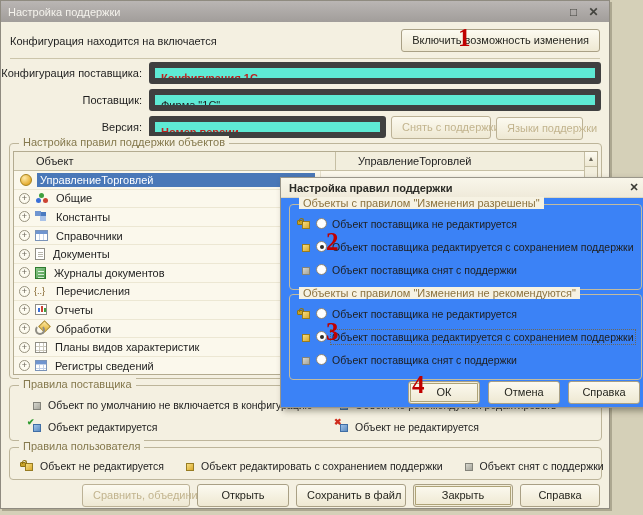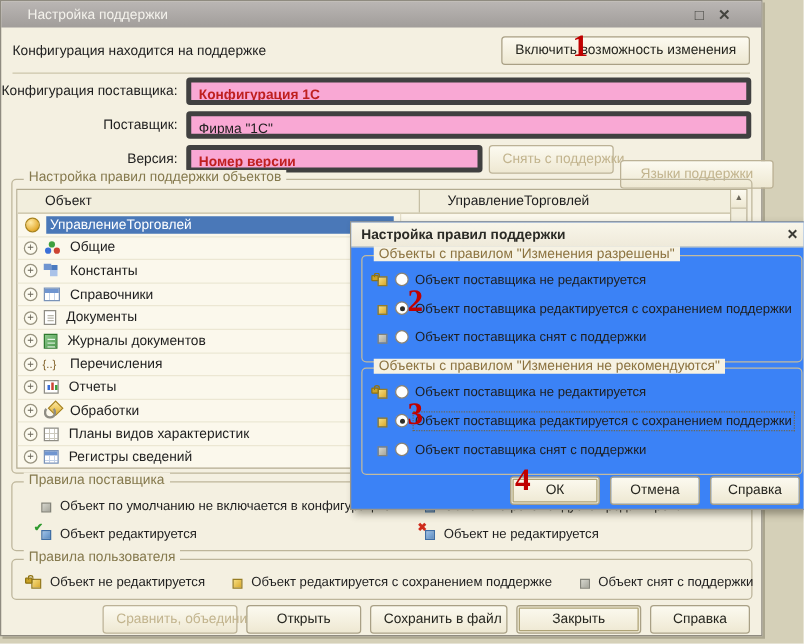--- a/index.html
+++ b/index.html
@@ -7,38 +7,38 @@
   body { font-family:"Liberation Sans", sans-serif; font-size:11px; color:#1e1e1e; }
 
   .desktop { position:relative; width:643px; height:515px; background:#d5d0b8; overflow:hidden; }
 
   
   .window { position:absolute; left:0; top:0; width:610px; height:509px;
             background:#f4f0e1; border:1px solid #8f8b80;
             box-shadow:2px 2px 0 rgba(110,105,85,.4); }
   .titlebar { position:absolute; left:0; top:0; right:0; height:21px;
               background:linear-gradient(#bab6b4,#a19d9a);
-              display:flex; align-items:center; padding:0 21px; color:#f4f2ec; }
+              display:flex; align-items:center; padding:0 7px; color:#f4f2ec; }
   .titlebar .title { flex:1; font-size:11px; }
   .tb-btn { width:17px; text-align:center; color:#44443f; font-weight:bold; font-size:12px; margin-left:3px; cursor:default; }
 
   .banner-row { position:absolute; left:9px; top:27px; right:9px; height:25px;
                 display:flex; align-items:center; justify-content:space-between; }
   .hsep { position:absolute; left:9px; right:9px; top:57px; border-top:1px solid #ccc5ab; }
 
   .btn { display:inline-block; background:linear-gradient(#fcfaf0,#eee8d2);
          border:1px solid #a9a085; border-radius:3px; height:23px; line-height:21px;
          padding:0 10px; text-align:center; color:#26261f; font-size:11px;
          font-family:Liberation Sans, sans-serif; white-space:nowrap; cursor:default; }
   .btn.disabled { color:#c2b48e; border-color:#bcb296; }
   .btn.default  { box-shadow:inset 0 0 0 1px #f2edd9, inset 0 0 0 2px #aea377; }
 
   .flabel { position:absolute; left:0; width:141px; text-align:right; line-height:22px; }
-  .tinput { position:absolute; height:22px; line-height:20px; background:#f9a8d4;
-            border:4px solid #404040; border-radius:3px; padding:0 6px; overflow:hidden; white-space:nowrap; }
+  .tinput { position:absolute; height:22px; line-height:20px; background:#5eead4;
+            border:6px solid #404040; border-radius:3px; padding:0 6px; overflow:hidden; white-space:nowrap; }
   .redval { color:#bf1f1f; font-weight:bold; }
 
   .group { position:absolute; border:1px solid #bdb59a; border-radius:4px; }
   .group-label { position:absolute; top:-8px; left:9px; background:#f4f0e1; padding:0 4px;
                  color:#85794d; white-space:nowrap; }
 
   
   .table { position:absolute; left:3px; right:3px; top:7px; bottom:3px;
            border:1px solid #b3ab90; background:#fbf8ec; overflow:hidden; }
   .thead { display:flex; height:19px; background:#f2eedd; border-bottom:1px solid #c6bfa4; }
@@ -155,35 +155,35 @@
 
   <div class="window">
 
     <div class="titlebar">
       <span class="title">Настройка поддержки</span>
       <span class="tb-btn">□</span>
       <span class="tb-btn">✕</span>
     </div>
 
     <div class="banner-row">
-      <span>Конфигурация находится на поддержке</span>
+      <span>Конфигурация находится на включается</span>
       <span class="btn">Включить возможность изменения</span>
     </div>
     <div class="hsep"></div>
 
     <span class="flabel" style="top:61px;">Конфигурация поставщика:</span>
     <div class="tinput redval" style="left:148px; top:61px; width:452px;">Конфигурация 1С</div>
 
     <span class="flabel" style="top:88px;">Поставщик:</span>
     <div class="tinput" style="left:148px; top:88px; width:452px;">Фирма "1С"</div>
 
     <span class="flabel" style="top:115px;">Версия:</span>
     <div class="tinput redval" style="left:148px; top:115px; width:237px;">Номер версии</div>
     <span class="btn disabled" style="position:absolute; left:390px; top:115px; width:100px;">Снять с поддержки</span>
-    <span class="btn disabled" style="position:absolute; left:495px; top:127px; width:123px;">Языки поддержки</span>
+    <span class="btn disabled" style="position:absolute; left:495px; top:116px; width:87px;">Языки поддержки</span>
 
     <div class="group" style="left:8px; top:142px; width:593px; height:236px;">
       <span class="group-label">Настройка правил поддержки объектов</span>
 
       <div class="table">
         <div class="thead">
           <div class="hcell hc1">Объект</div>
           <div class="hcell hc2">УправлениеТорговлей</div>
         </div>
         <div class="colsep"></div>
@@ -291,21 +291,21 @@
           <span class="lic">
               <span class="cube y"></span>
               <span class="lock"></span>
             </span>
           <span>Объект не редактируется</span>
         </div>
         <div class="legend-item">
           <span class="lic">
               <span class="cube y"></span>
             </span>
-          <span>Объект редактируется с сохранением поддержке</span>
+          <span>Объект редактировать с сохранением поддержки</span>
         </div>
         <div class="legend-item">
           <span class="lic">
               <span class="cube g"></span>
             </span>
           <span>Объект снят с поддержки</span>
         </div>
       </div>
     </div>
 

